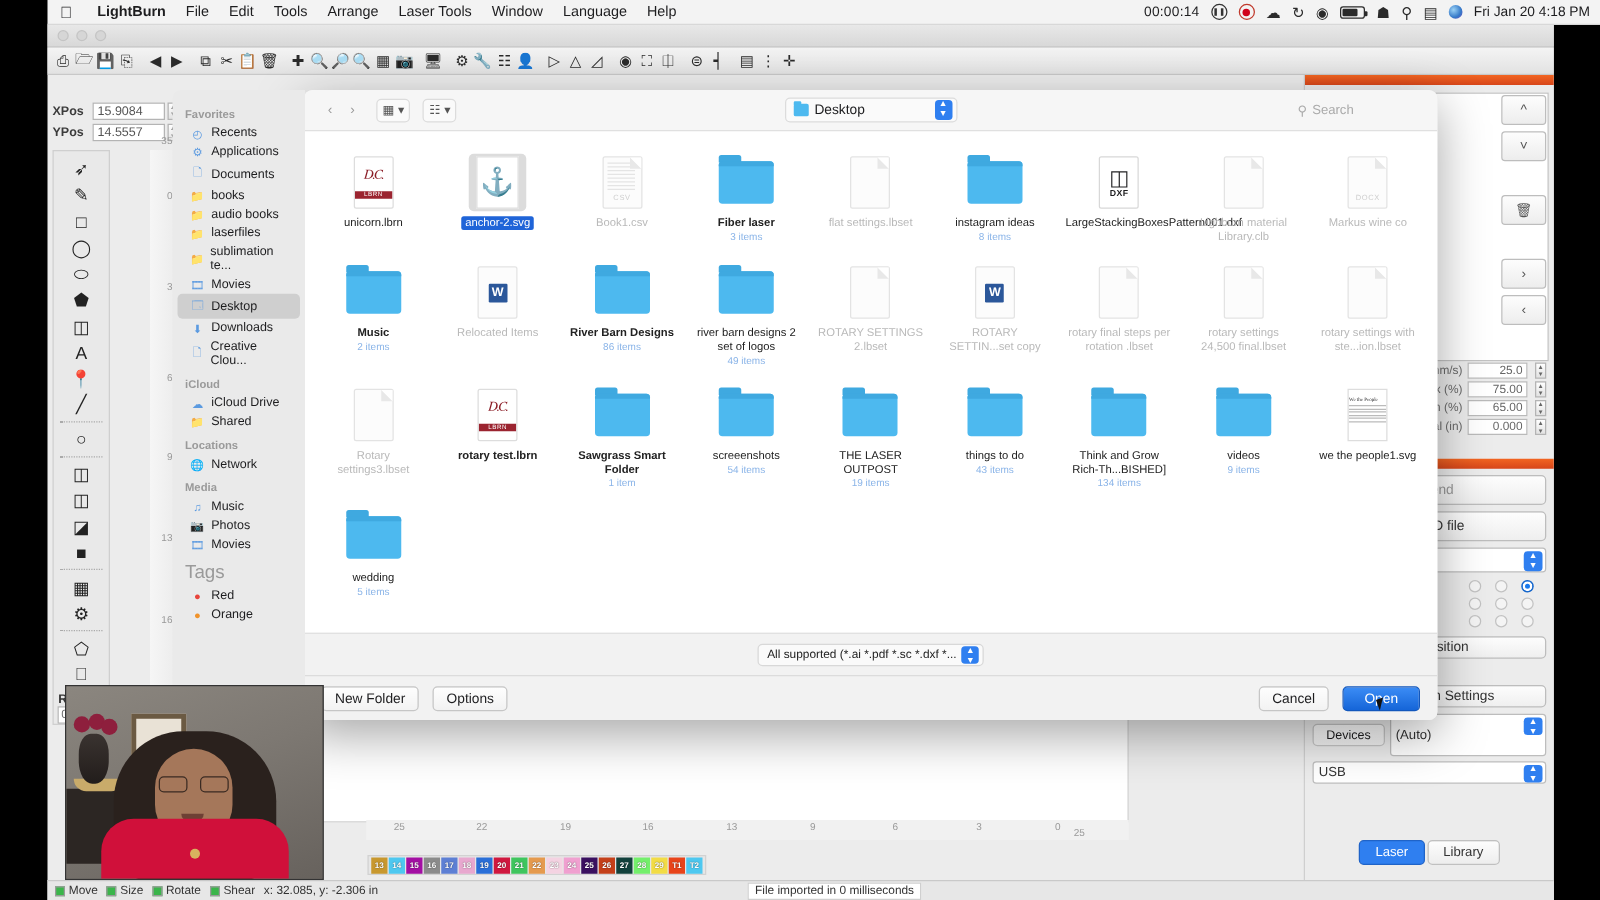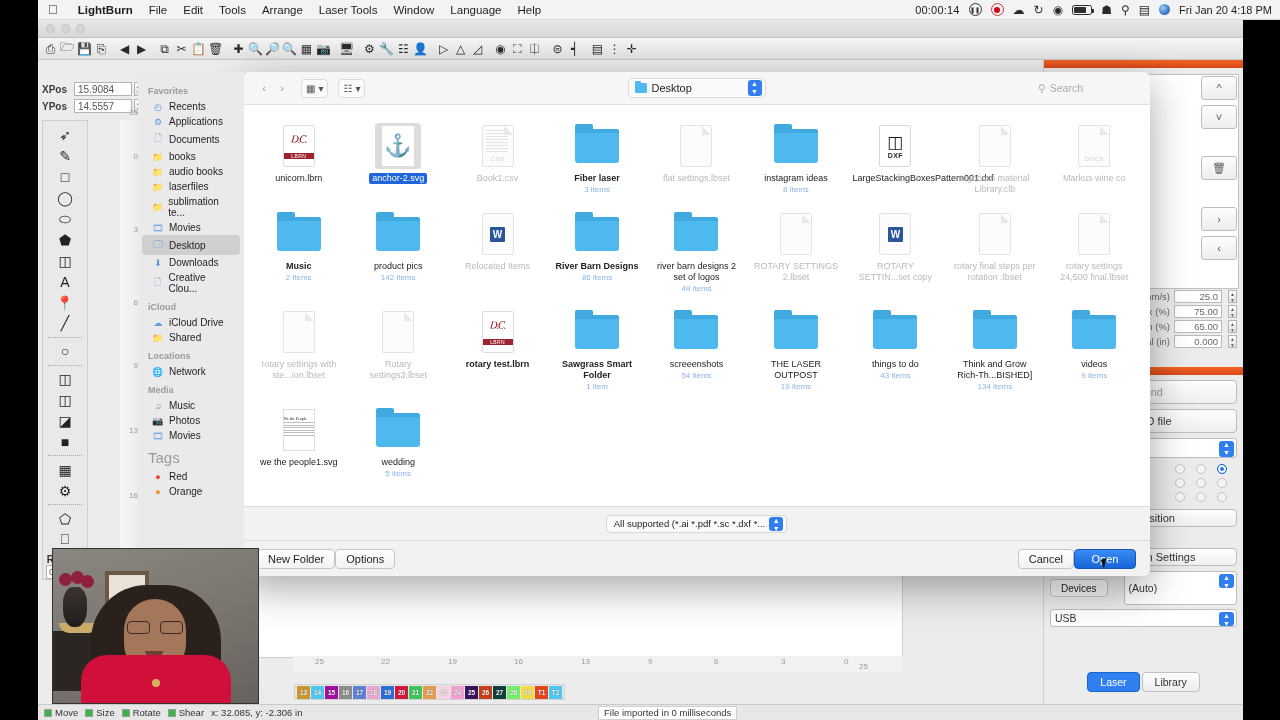--- a/index.html
+++ b/index.html
@@ -105,21 +105,21 @@
   .sq-btn { width:36px; height:24px; background:linear-gradient(#fdfdfd,#ededed); border:1px solid #bdbdbd;
     border-radius:3px; display:flex; align-items:center; justify-content:center; font-size:11px; color:#555; }
   .param-row { display:flex; align-items:center; justify-content:flex-end; gap:4px; padding:1px 6px 1px 0; font-size:9.5px; color:#6a6a6a; }
   .param-row input { width:48px; height:13px; border:1px solid #bababa; background:#fff; text-align:right;
     font-size:9.5px; padding-right:3px; color:#666; font-family:"Liberation Sans", sans-serif; }
   .tab-lite { display:inline-block; font-size:9.5px; background:#e2e2e2; border:1px solid #c4c4c4;
     border-bottom:none; padding:1px 6px; border-radius:3px 3px 0 0; color:#444; }
   .wide-btn { margin:5px 6px; height:24px; background:linear-gradient(#fdfdfd,#efefef); border:1px solid #bdbdbd;
     border-radius:4px; display:flex; align-items:center; justify-content:center; font-size:11px; color:#333; }
   .wide-btn.dim { color:#9a9a9a; }
-  .sel-row { display:flex; align-items:center; margin:4px 6px; gap:16px; }
+  .sel-row { display:flex; align-items:center; margin:4px 6px; gap:4px; }
   .sel-box { flex:1; height:20px; background:#fff; border:1px solid #bdbdbd; border-radius:3px;
     display:flex; align-items:center; padding:0 4px; font-size:10.5px; color:#333; position:relative; }
   .sel-arrows { position:absolute; right:2px; top:2px; width:15px; height:16px; background:#2f7ff0;
     border-radius:3px; color:#fff; font-size:7px; line-height:8px; text-align:center; }
   .origin-grid { display:flex; gap:11px; justify-content:flex-end; padding:2px 16px 2px 0; }
   .origin-grid .col { display:flex; flex-direction:column; gap:4px; }
   .radio { width:10px; height:10px; border-radius:50%; border:1px solid #c2c2c2; background:#f4f4f4; }
   .radio.on { background:#1a7aed; border-color:#1565c9; box-shadow:inset 0 0 0 2px #fff; }
   .opt-row { display:flex; align-items:center; gap:5px; margin:3px 6px; font-size:10px; color:#333; }
   .chk { width:9px; height:9px; border:1px solid #9a9a9a; background:#fff; display:inline-block; }
@@ -202,21 +202,21 @@
   .ic-people .top { height:9px; background:#000; border-radius:0 0 40% 40%; }
   .ic-people .ttl { font-size:4px; text-align:center; margin-top:5px; font-family:"Liberation Serif", serif; }
   .ic-people .body { margin:2px 3px; }
   .ic-people .body i { display:block; height:1px; background:#bbb; margin-bottom:1.5px; }
 
   .dlg-filter { height:34px; background:#f2f2f2; border-top:1px solid #dcdcdc; display:flex;
     align-items:center; justify-content:center; }
   .filter-pill { display:flex; align-items:center; gap:4px; background:#fafafa; border:1px solid #d8d8d8;
     border-radius:4px; height:18px; padding:0 3px 0 7px; font-size:9.5px; color:#222; }
   .dlg-bottom { height:36px; background:#f2f2f2; border-top:1px solid #dcdcdc; display:flex;
-    align-items:center; padding:0 14px; gap:0; }
+    align-items:center; padding:0 14px; gap:11px; }
   .dlg-btn { height:20px; min-width:56px; padding:0 10px; background:linear-gradient(#fefefe,#f2f2f2);
     border:1px solid #c6c6c6; border-radius:4px; font-size:11px; color:#1d1d1f;
     display:flex; align-items:center; justify-content:center; }
   .dlg-btn.primary { background:linear-gradient(#3b8cf5,#1565d8); border-color:#1257bd; color:#fff; min-width:62px; }
   .grow { flex:1; }
 
   
   .webcam { position:absolute; left:52px; top:548px; width:207px; height:156px;
     background:#6e6a66; overflow:hidden; border:1px solid #333; }
   .wall { position:absolute; inset:0; background:linear-gradient(160deg,#8b867f 0%, #7d7872 45%, #67625d 100%); }
@@ -642,27 +642,20 @@
           </div>
           <div class="fcell">
             <span class="ficon">
               <span class="ic-folder"></span>
             </span>
             <span class="fname bold">Music</span>
             <span class="fcount">2 items</span>
           </div>
           <div class="fcell">
             <span class="ficon">
-              <span class="ic-folder"></span>
-            </span>
-            <span class="fname">product pics</span>
-            <span class="fcount">142 items</span>
-          </div>
-          <div class="fcell">
-            <span class="ficon">
               <span class="ic-word">
                 <span class="w">W</span>
               </span>
             </span>
             <span class="fname dim">Relocated Items</span>
           </div>
           <div class="fcell">
             <span class="ficon">
               <span class="ic-folder"></span>
             </span>

